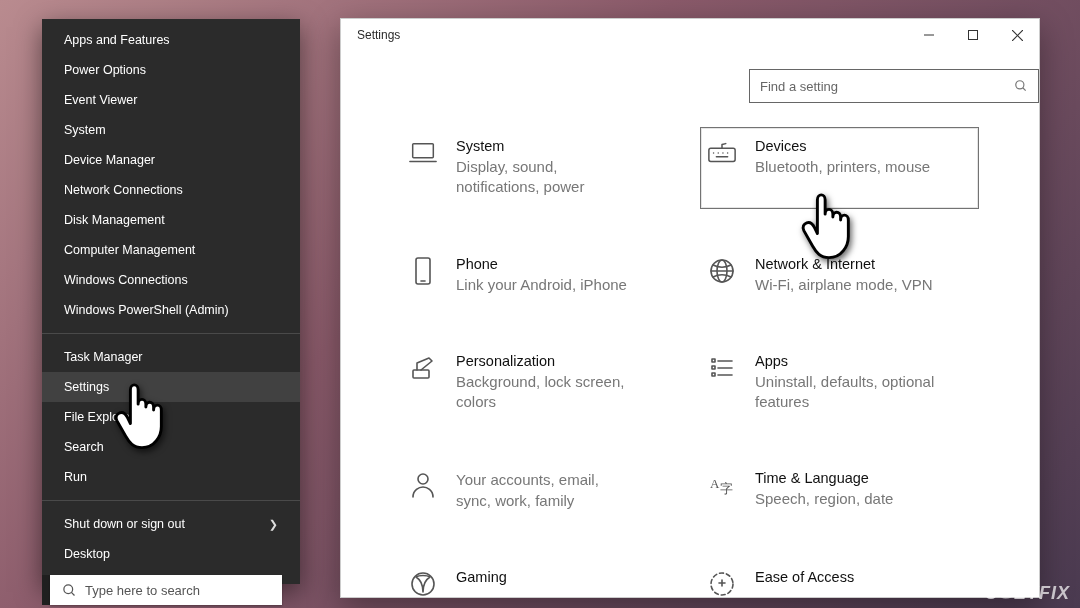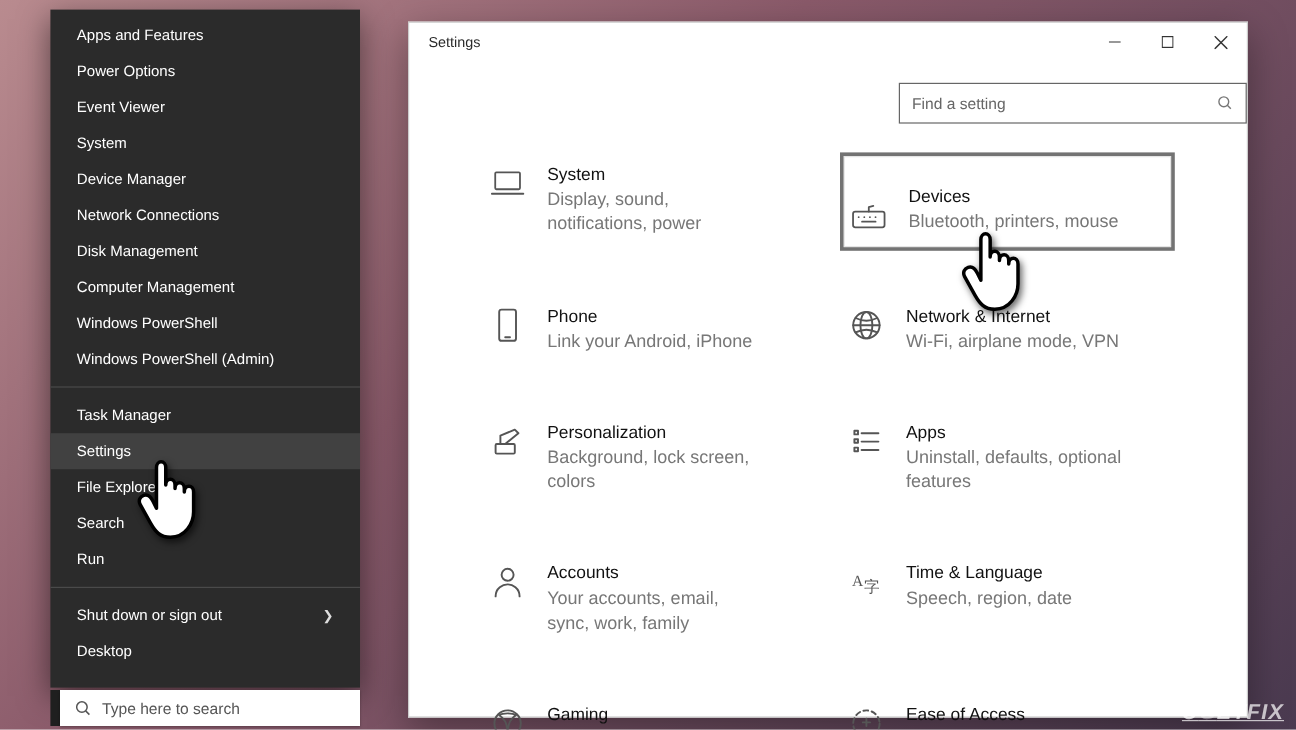--- a/index.html
+++ b/index.html
@@ -5,42 +5,42 @@
   * { box-sizing: border-box; margin: 0; padding: 0; }
   html, body { width: 1080px; height: 608px; overflow: hidden; font-family: "Segoe UI", Arial, sans-serif; }
   body {
     background: linear-gradient(135deg, #b98b8f 0%, #8a5a6a 40%, #4a3a50 100%);
     position: relative;
   }
 
   
   .context-menu {
     position: absolute;
-    left: 42px; top: 8px;
+    left: 42px; top: 19px;
     width: 258px; height: 565px;
     background: #2b2b2b;
     color: #fff;
     box-shadow: 0 8px 24px rgba(0,0,0,.5);
     font-size: 12.5px;
   }
   .ctx-group { padding: 6px 0; }
   .ctx-sep { height: 1px; background: #4a4a4a; margin: 2px 0; }
   .ctx-item {
     padding: 8px 22px;
     cursor: pointer;
     display: flex; justify-content: space-between; align-items: center;
   }
   .ctx-item:hover, .ctx-item.hovered { background: #414141; }
   .ctx-chevron { font-size: 11px; color: #ddd; }
 
   
   .taskbar-search {
     position: absolute;
     left: 50px; top: 575px;
-    width: 250px; height: 30px;
+    width: 232px; height: 30px;
     background: #fff;
     display: flex; align-items: center; gap: 8px;
     padding: 0 12px;
     color: #555; font-size: 13px;
     box-shadow: 0 1px 2px rgba(0,0,0,.3);
   }
   .start-bit { position: absolute; left: 42px; top: 575px; width: 8px; height: 30px; background: #1f1f1f; }
 
   
   .settings-window {
@@ -74,36 +74,36 @@
     display: grid; grid-template-columns: 1fr 1fr;
     column-gap: 20px; row-gap: 36px;
     padding: 0 60px 10px 60px;
   }
   .tile {
     display: flex; gap: 18px; align-items: flex-start;
     padding: 10px 12px 10px 6px;
     border: 1px solid transparent;
     cursor: pointer;
   }
-  .tile.hovered { border: 3px solid #737373; box-shadow: inset 0 0 0 1px #e5e5e5; align-items: flex-end; }
+  .tile.hovered { border: 1px solid #737373; box-shadow: inset 0 0 0 1px #e5e5e5; }
   .tile .t-icon { width: 30px; height: 30px; color: #555; flex: 0 0 30px; display: flex; align-items: center; justify-content: center; }
   .tile .t-title { font-size: 14.5px; color: #111; margin-bottom: 3px; }
   .tile .t-sub { font-size: 15px; color: #777; line-height: 1.35; max-width: 180px; }
 
   
   .hand {
     position: absolute; width: 58px; height: 72px; z-index: 9;
     filter: drop-shadow(2px 3px 3px rgba(0,0,0,.6));
   }
 
   
   .watermark {
     position: absolute; right: 10px; bottom: 4px;
     color: rgba(255,255,255,.7); font-weight: 700; letter-spacing: 1px;
-    font-size: 18px; font-style: italic; text-decoration: underline;
+    font-size: 18px; font-style: italic;
   }
   .watermark span.g { color: rgba(255,255,255,.35); }
 
   svg { display: block; }
 </style>
 </head>
 <body>
 
 <div class="context-menu">
   <div class="ctx-group" id="ctxg0">
@@ -125,21 +125,21 @@
       <div class="ctx-item">
         <span>Network Connections</span>
       </div>
       <div class="ctx-item">
         <span>Disk Management</span>
       </div>
       <div class="ctx-item">
         <span>Computer Management</span>
       </div>
       <div class="ctx-item">
-        <span>Windows PowerShell</span>
+        <span>Windows Connections</span>
       </div>
       <div class="ctx-item">
         <span>Windows PowerShell (Admin)</span>
       </div>
     </div>
   <div class="ctx-sep"></div>
   <div class="ctx-group" id="ctxg1">
       <div class="ctx-item">
         <span>Task Manager</span>
       </div>
@@ -297,21 +297,20 @@
         </div>
       </div>
       <div class="tile">
         <div class="t-icon">
           <svg width="26" height="28" viewBox="0 0 26 28" stroke="#555" stroke-width="1.6" fill="none" stroke-linecap="round" stroke-linejoin="round">
             <circle cx="13" cy="8" r="5"></circle>
             <path d="M3 26c0-7 6-10 10-10s10 3 10 10"></path>
           </svg>
         </div>
         <div>
-          <div class="t-title">Accounts</div>
           <div class="t-sub">Your accounts, email, sync, work, family</div>
         </div>
       </div>
       <div class="tile">
         <div class="t-icon">
           <svg width="30" height="26" viewBox="0 0 30 26" stroke="#555" stroke-width="1.6" fill="none" stroke-linecap="round" stroke-linejoin="round">
             <text x="3" y="16" font-size="13" fill="#555" stroke="none" font-family="Segoe UI">A</text>
             <text x="13" y="21" font-size="13" fill="#555" stroke="none" font-family="Segoe UI">字</text>
           </svg>
         </div>

